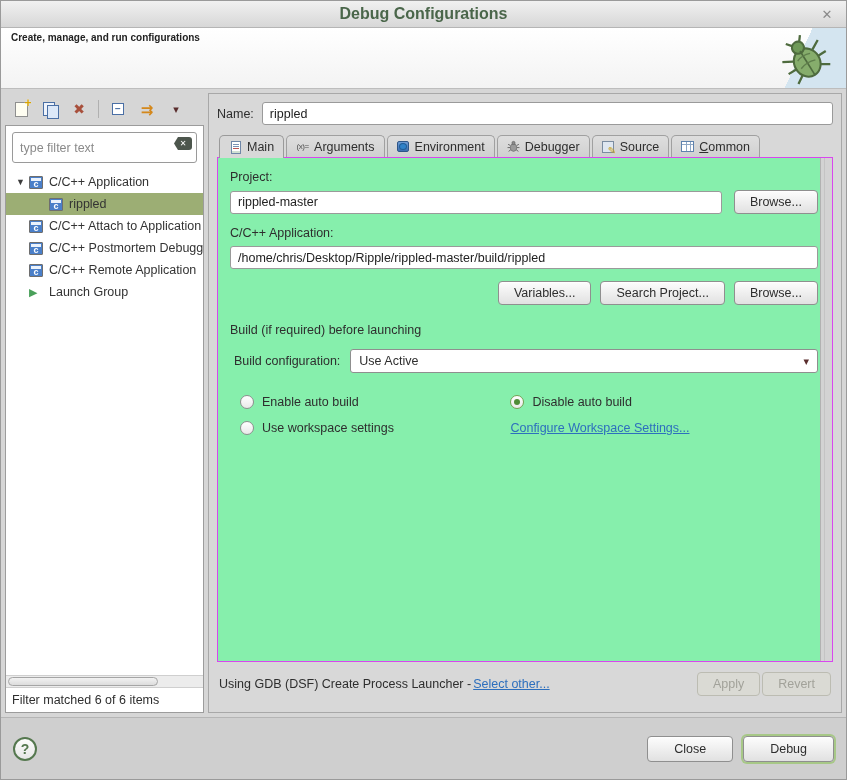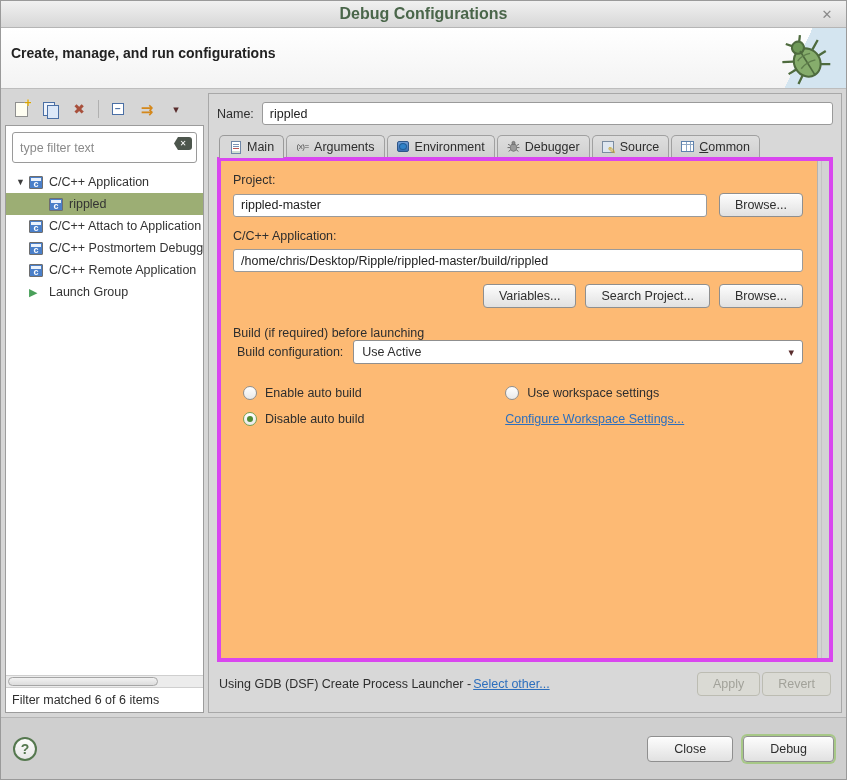--- a/index.html
+++ b/index.html
@@ -15,21 +15,21 @@
   .titlebar { height:27px; flex:0 0 27px; background:linear-gradient(#f1f1f1,#d7d7d7);
     border-bottom:1px solid #b5b5b5; display:flex; align-items:center; justify-content:center;
     position:relative; }
   .titlebar .title { font-weight:bold; font-size:16px; color:#4a664a; }
   .titlebar .close { position:absolute; right:10px; top:5px; width:18px; height:18px;
     color:#8a8a8a; font-size:13px; line-height:18px; text-align:center; cursor:default; }
 
   
   .header { height:61px; flex:0 0 61px; background:linear-gradient(#ffffff,#f3f3f3);
     border-bottom:1px solid #bdbdbd; position:relative; overflow:hidden; }
-  .header .htitle { position:absolute; left:10px; top:17px; font-weight:bold; font-size:14px; color:#222; }
+  .header .htitle { position:absolute; left:10px; top:4px; font-weight:bold; font-size:10px; color:#222; }
   .header .bluewedge { position:absolute; right:0; top:0; width:86px; height:61px;
     background:linear-gradient(115deg, transparent 46%, #d4e5f0 46%); }
   .header .bug { position:absolute; right:16px; top:6px; width:50px; height:50px; transform:rotate(-32deg); }
 
   
   .main { flex:1 1 auto; display:flex; padding:4px; gap:4px; min-height:0; }
 
   
   .sidebar { width:199px; flex:0 0 199px; display:flex; flex-direction:column; min-height:0; }
   .sb-toolbar { height:32px; flex:0 0 32px; display:flex; align-items:center; gap:9px; padding:0 6px; }
@@ -100,37 +100,37 @@
   .ic-env::after { content:""; position:absolute; right:1px; bottom:1px; width:6px; height:5px;
     background:#2f81c8; border-radius:50%; border:1px solid #1f5d96; }
   .ic-table { width:13px; height:11px; background:#fff; border:1px solid #5f82ad; position:relative; }
   .ic-table::before { content:""; position:absolute; left:0; right:0; top:2px; height:1px; background:#8fa8c5; }
   .ic-table::after { content:""; position:absolute; top:0; bottom:0; left:4px; width:1px;
     background:#8fa8c5; box-shadow:4px 0 0 #8fa8c5; }
   .ic-src { width:12px; height:12px; background:#dfe7f0; border:1px solid #7b8ca0; position:relative; }
   .ic-src::after { content:"✎"; position:absolute; right:-3px; bottom:-4px; color:#c8a020; font-size:10px; }
   .mnemonic::first-letter { text-decoration:underline; }
 
-  .tabbox { flex:1 1 auto; border:4px solid #d946ef; background:#fdba74; position:relative;
-    padding:8px 26px 8px 12px; min-height:0; }
+  .tabbox { flex:1 1 auto; border:1px solid #d946ef; background:#86efac; position:relative;
+    padding:8px 14px 8px 12px; min-height:0; }
   .vscroll { position:absolute; top:0; right:0; bottom:0; width:12px; background:#d3d3d3;
     border-left:1px solid #b2b2b2; }
   .vscroll::after { content:""; position:absolute; top:0; bottom:0; left:3px; width:1px; background:#c4c4c4; }
 
   .flabel { margin:4px 0 6px; }
   .frow { display:flex; align-items:center; gap:12px; }
   .frow .tinput { flex:1 1 auto; }
   .full { width:100%; }
   .btn { background:linear-gradient(#fdfdfd,#e1e1e1); border:1px solid #8f8f8f; border-radius:4px;
     padding:4px 15px; font:12.5px "Liberation Sans","DejaVu Sans",sans-serif; color:#2e2e2e;
     box-shadow:inset 0 1px 0 rgba(255,255,255,.7); white-space:nowrap; }
   .btn.disabled { background:#dadad4; border-color:#bcbcb2; color:#a2a29a; box-shadow:none; }
   .btnrow { display:flex; justify-content:flex-end; gap:9px; margin-top:12px; }
   .section-label { margin-top:18px; }
-  .combo-row { display:flex; align-items:center; gap:10px; padding-left:4px; }
+  .combo-row { display:flex; align-items:center; gap:10px; margin-top:12px; padding-left:4px; }
   .combo { flex:1 1 auto; height:24px; background:#fff; border:1px solid #8f8f8f; border-radius:3px;
     display:flex; align-items:center; padding:0 8px; position:relative; }
   .combo .arrow { position:absolute; right:8px; color:#5a2d2d; font-size:11px; }
   .radio-grid { display:grid; grid-template-columns:1fr 1fr; row-gap:12px; margin:22px 0 0 10px; width:92%; }
   .radio-item { display:flex; align-items:center; gap:8px; }
   .radio { width:14px; height:14px; border-radius:50%; background:linear-gradient(#fff,#e9e9e9);
     border:1px solid #8f8f8f; position:relative; flex:0 0 14px; }
   .radio.on { border-color:#76a054; }
   .radio.on::after { content:""; position:absolute; left:3px; top:3px; width:6px; height:6px;
     border-radius:50%; background:#4e8c36; }
@@ -317,26 +317,26 @@
             <span class="arrow">▾</span>
           </div>
         </div>
 
         <div class="radio-grid">
           <div class="radio-item">
             <span class="radio"></span>
             <span>Enable auto build</span>
           </div>
           <div class="radio-item">
+            <span class="radio on"></span>
+            <span>Disable auto build</span>
+          </div>
+          <div class="radio-item">
             <span class="radio"></span>
             <span>Use workspace settings</span>
-          </div>
-          <div class="radio-item">
-            <span class="radio on"></span>
-            <span>Disable auto build</span>
           </div>
           <div class="radio-item">
             <a class="lnk" href="#">Configure Workspace Settings...</a>
           </div>
         </div>
       </div>
 
       <div class="launcher-row">
         <span>Using GDB (DSF) Create Process Launcher -</span>
         <a class="lnk" href="#">Select other...</a>

